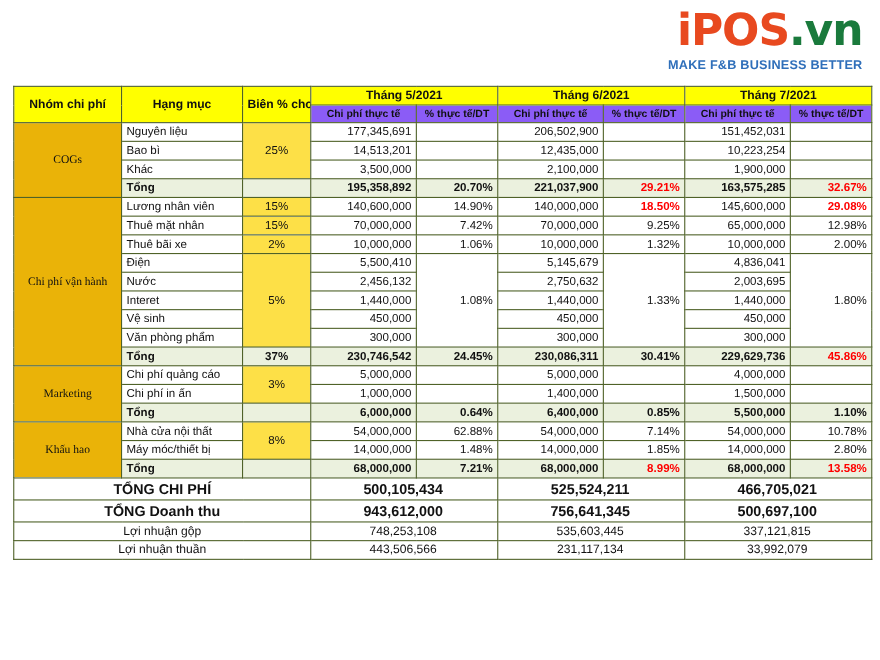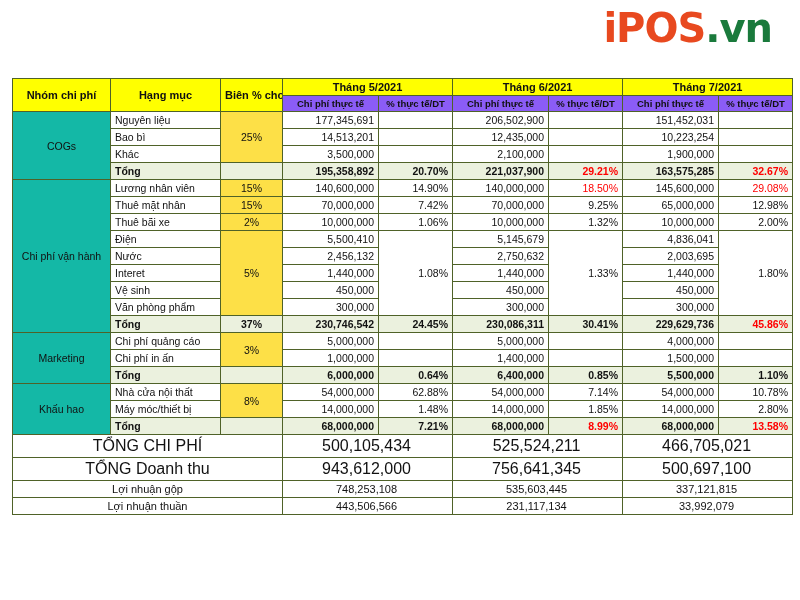--- a/index.html
+++ b/index.html
@@ -12,21 +12,21 @@
   }
   .page {
     position: relative;
     width: 800px;
     height: 600px;
     box-sizing: border-box;
   }
   
   .logo-area {
     position: absolute;
-    right: 28px;
+    right: 16px;
     top: 8px;
     text-align: right;
   }
   .logo-main {
     font-size: 40px;
     font-weight: bold;
     letter-spacing: -1px;
     line-height: 1;
     color: #e8491f;
     font-family: "DejaVu Sans", sans-serif;
@@ -65,23 +65,24 @@
     text-align: center;
     font-size: 11px;
   }
   .hdr-sub {
     background: #8b5cf6;
     font-weight: bold;
     text-align: center;
     font-size: 9.5px;
   }
   .grp {
-    background: #14b8a6;
+    background: #eab308;
     text-align: center;
     font-size: 10.5px;
+    font-family: Liberation Serif, serif;
   }
   .grp-white {
     background: #fde047;
     text-align: center;
   }
   .item {
     text-align: left;
     padding-left: 5px;
   }
   .num {
@@ -89,44 +90,45 @@
     padding-right: 5px;
     font-size: 10.5px;
   }
   .pct {
     text-align: right;
     padding-right: 6px;
     font-size: 10.5px;
     margin-top: 38px;
   }
   .center { text-align: center; }
-  .red { color: #ff0000; font-weight: normal; }
+  .red { color: #ff0000; font-weight: bold; }
   .tong-row td { font-weight: bold; background: #ebf1de; }
   .summary td {
-    font-weight: normal;
-    text-align: center;
-    font-size: 16px;
+    font-weight: bold;
+    text-align: center;
+    font-size: 13px;
     background: #ffffff;
   }
   .summary td.num {
     text-align: center;
     padding-right: 6px;
   }
   .summary-plain td {
     font-weight: normal;
     font-size: 11px;
   }
 </style>
 </head>
 <body>
 
 <div class="page">
 
   <div class="logo-area">
     <div class="logo-main"><span>iPOS</span><span class="vn">.vn</span></div>
+    <div class="logo-tag">MAKE F&amp;B BUSINESS BETTER</div>
   </div>
 
   <table class="report">
     <colgroup>
       <col style="width:98px">
         <col style="width:110px">
         <col style="width:62px">
       <col style="width:96px">
         <col style="width:74px">
       <col style="width:96px">

